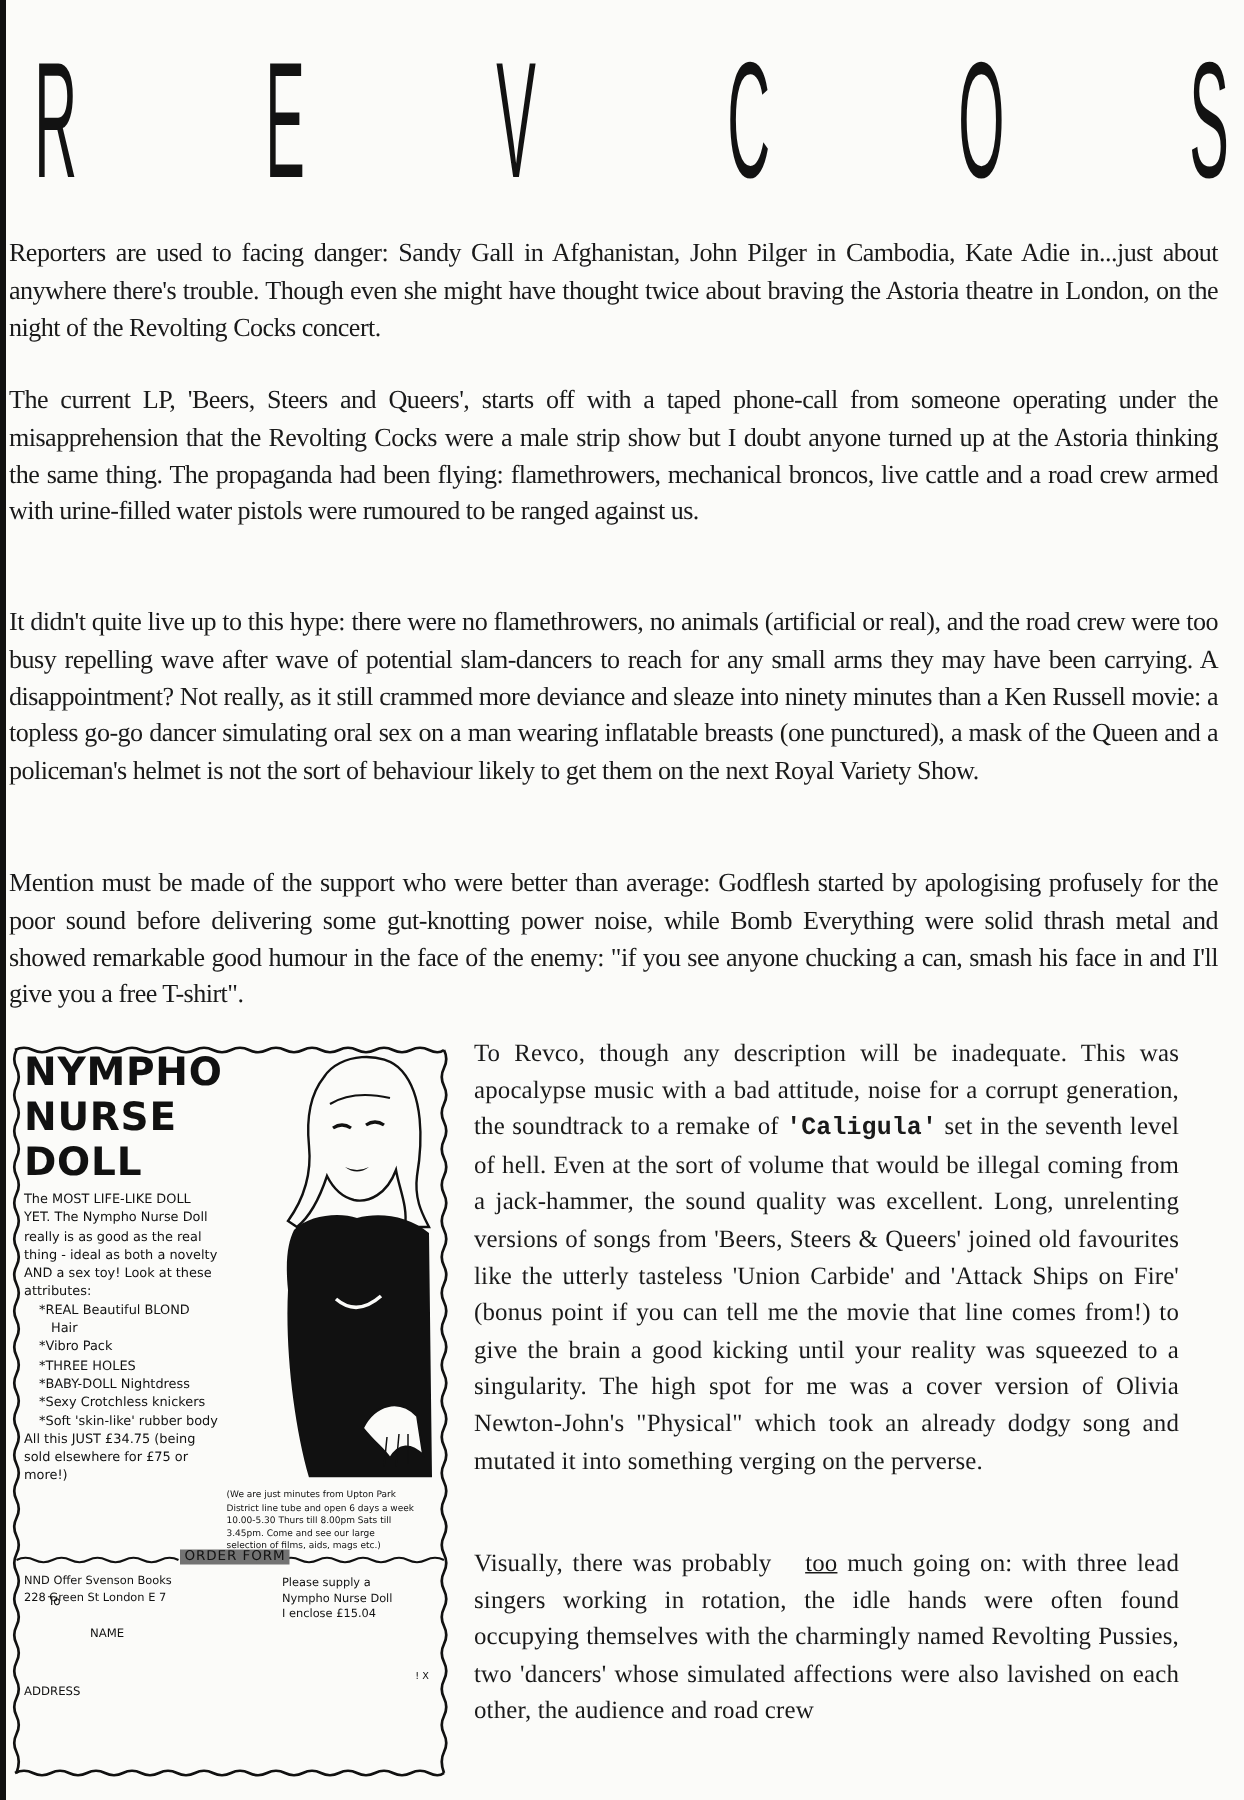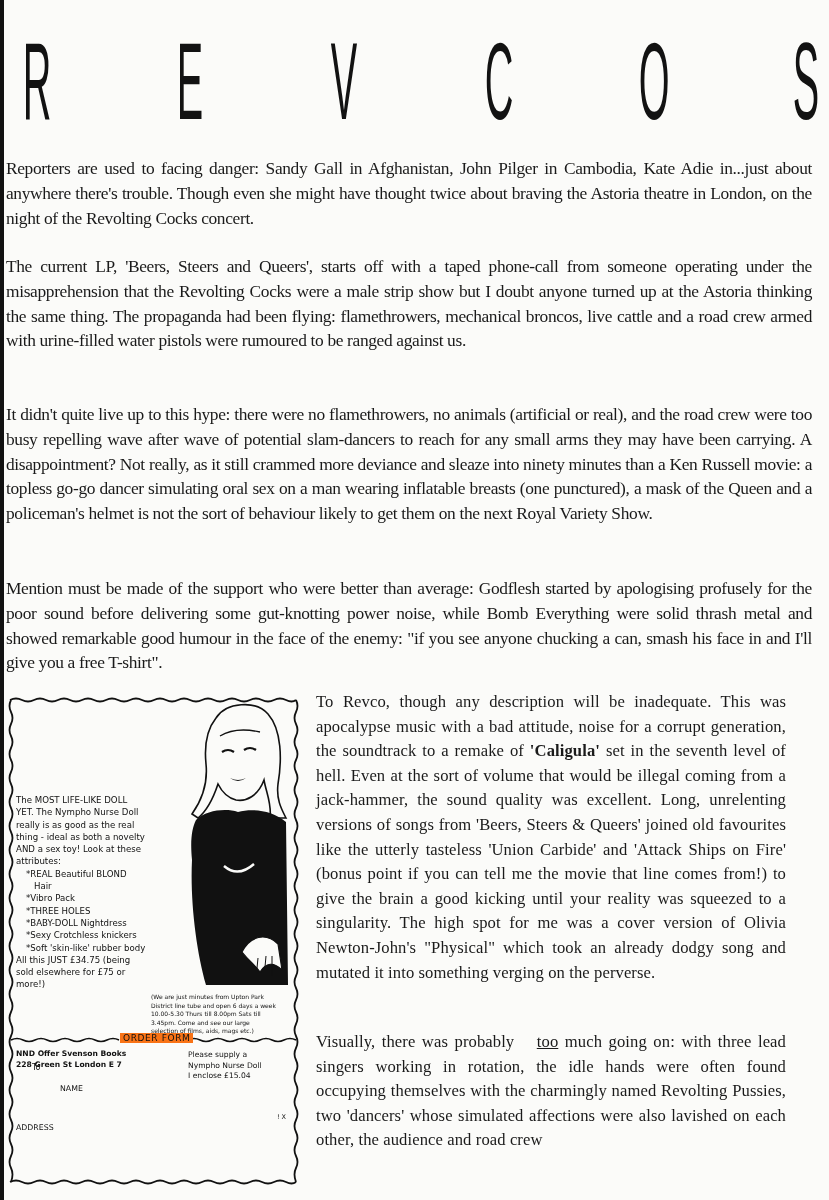--- a/index.html
+++ b/index.html
@@ -21,21 +21,21 @@
   }
   .para {
     position: absolute; left: 6px; width: 806px;
     font-size: 17.4px; line-height: 24.8px; text-align: justify;
     font-family: "Liberation Serif", serif; letter-spacing: -0.35px;
   }
   .para.right {
     left: 316px; width: 470px; font-size: 16.6px; line-height: 24.6px; letter-spacing: 0.1px;
   }
   .underline { text-decoration: underline; margin-left: 16px; }
-  .bold { font-weight: bold; }
+  .bold { font-weight: bold; font-family: Liberation Mono, monospace; }
 
   
   .ad {
     position: absolute; left: 8px; top: 696px; width: 292px; height: 490px;
     font-family: "DejaVu Sans", sans-serif; color: #111;
   }
   .ad-title {
     position: absolute; left: 8px; top: 4px;
     font-family: "DejaVu Sans", sans-serif; font-weight: bold;
     font-size: 26px; line-height: 30px; letter-spacing: 0.5px;
@@ -54,25 +54,25 @@
   .ad-contact .big { font-size: 9.5px; }
   .ad-hours {
     position: absolute; left: 143px; top: 297px; width: 140px;
     font-size: 6px; line-height: 8.5px;
   }
   .order-box {
     position: absolute; left: 4px; top: 345px; width: 282px; height: 96px;
     border-top: 1.5px solid #111;
   }
   .order-title {
-    position: absolute; left: 108px; top: -8px; background: #f97316; padding: 0 3px;
+    position: absolute; left: 108px; top: -8px; background: #737373; padding: 0 3px;
     font-size: 9px; letter-spacing: 0.6px;
   }
   .order-to { position: absolute; left: 20px; top: -2px; font-size: 8px; margin-top: 24px; }
-  .order-left { position: absolute; left: 4px; top: 7px; font-size: 7.6px; line-height: 10.5px; font-weight: bold; }
+  .order-left { position: absolute; left: 4px; top: 7px; font-size: 7.6px; line-height: 10.5px; }
   .order-right { position: absolute; left: 176px; top: 7px; font-size: 7.6px; line-height: 10.5px; }
   .order-name { position: absolute; left: 4px; top: 43px; font-size: 7.8px; padding-left: 44px; }
   .order-address { position: absolute; left: 4px; top: 82px; font-size: 7.8px; }
   .order-x { position: absolute; right: 8px; top: 72px; font-size: 6.5px; }
 </style>
 </head>
 <body>
 
 <div class="left-rule"></div>
 
@@ -97,20 +97,25 @@
 <div class="ad">
   <svg class="frame-svg" width="292" height="490" style="position:absolute;left:0;top:0;">
     <path d="M2,4 Q8,1 14,4 T26,4 T38,4 T50,4 T62,4 T74,4 T86,4 T98,4 T110,4 T122,4 T134,4 T146,4 T158,4 T170,4 T182,4 T194,4 T206,4 T218,4 T230,4 T242,4 T254,4 T266,4 T278,4 T288,4" stroke="#111" stroke-width="1.8" fill="none"></path>
     <path d="M2,486 Q8,483 14,486 T26,486 T38,486 T50,486 T62,486 T74,486 T86,486 T98,486 T110,486 T122,486 T134,486 T146,486 T158,486 T170,486 T182,486 T194,486 T206,486 T218,486 T230,486 T242,486 T254,486 T266,486 T278,486 T288,486" stroke="#111" stroke-width="1.8" fill="none"></path>
     <path d="M3,4 Q0,10 3,16 T3,28 T3,40 T3,52 T3,64 T3,76 T3,88 T3,100 T3,112 T3,124 T3,136 T3,148 T3,160 T3,172 T3,184 T3,196 T3,208 T3,220 T3,232 T3,244 T3,256 T3,268 T3,280 T3,292 T3,304 T3,316 T3,328 T3,340 T3,352 T3,364 T3,376 T3,388 T3,400 T3,412 T3,424 T3,436 T3,448 T3,460 T3,472 T3,486" stroke="#111" stroke-width="1.8" fill="none"></path>
     <path d="M288,4 Q291,10 288,16 T288,28 T288,40 T288,52 T288,64 T288,76 T288,88 T288,100 T288,112 T288,124 T288,136 T288,148 T288,160 T288,172 T288,184 T288,196 T288,208 T288,220 T288,232 T288,244 T288,256 T288,268 T288,280 T288,292 T288,304 T288,316 T288,328 T288,340 T288,352 T288,364 T288,376 T288,388 T288,400 T288,412 T288,424 T288,436 T288,448 T288,460 T288,472 T288,486" stroke="#111" stroke-width="1.8" fill="none"></path>
     <path d="M3,344 Q9,341 15,344 T27,344 T39,344 T51,344 T63,344 T75,344 T87,344 T99,344 T111,344" stroke="#111" stroke-width="1.4" fill="none"></path>
     <path d="M180,344 Q186,341 192,344 T204,344 T216,344 T228,344 T240,344 T252,344 T264,344 T276,344 T288,344" stroke="#111" stroke-width="1.4" fill="none"></path>
   </svg>
 
+  <div class="ad-title">
+    <div>NYMPHO</div>
+    <div>NURSE</div>
+    <div>DOLL</div>
+  </div>
 
   <svg class="ad-figure" viewBox="0 0 104 285">
     <path d="M30,18 C40,2 70,0 82,14 C96,30 96,60 92,84 C90,100 96,110 100,118 L84,118 C86,104 80,92 78,80 C72,96 60,102 50,100 C42,98 36,92 32,84 C28,96 22,110 12,118 L6,114 C16,100 22,84 20,64 C18,44 22,28 30,18 Z" fill="none" stroke="#111" stroke-width="1.6"></path>
     <path d="M36,52 q6,-4 12,0 M58,50 q6,-4 12,0" stroke="#111" stroke-width="2.2" fill="none"></path>
     <path d="M44,78 q8,4 16,0 q-8,6 -16,0 Z" fill="#111"></path>
     <path d="M34,36 C44,30 56,28 74,32" stroke="#111" stroke-width="1.4" fill="none"></path>
     <path d="M10,120 C20,110 40,108 52,112 C66,108 86,110 100,122 L102,285 L20,285 C10,250 4,200 6,160 C4,140 6,128 10,120 Z" fill="#111"></path>
     <path d="M38,166 Q52,178 68,164" stroke="#fbfbf9" stroke-width="2.4" fill="none"></path>
     <path d="M56,252 C64,236 80,232 92,244 L96,270 C88,262 80,262 74,272 C70,266 64,262 56,252 Z" fill="#fbfbf9" stroke="#111" stroke-width="1.2"></path>
     <path d="M72,258 L70,278 M80,256 L78,278 M86,256 L86,276" stroke="#111" stroke-width="1"></path>

